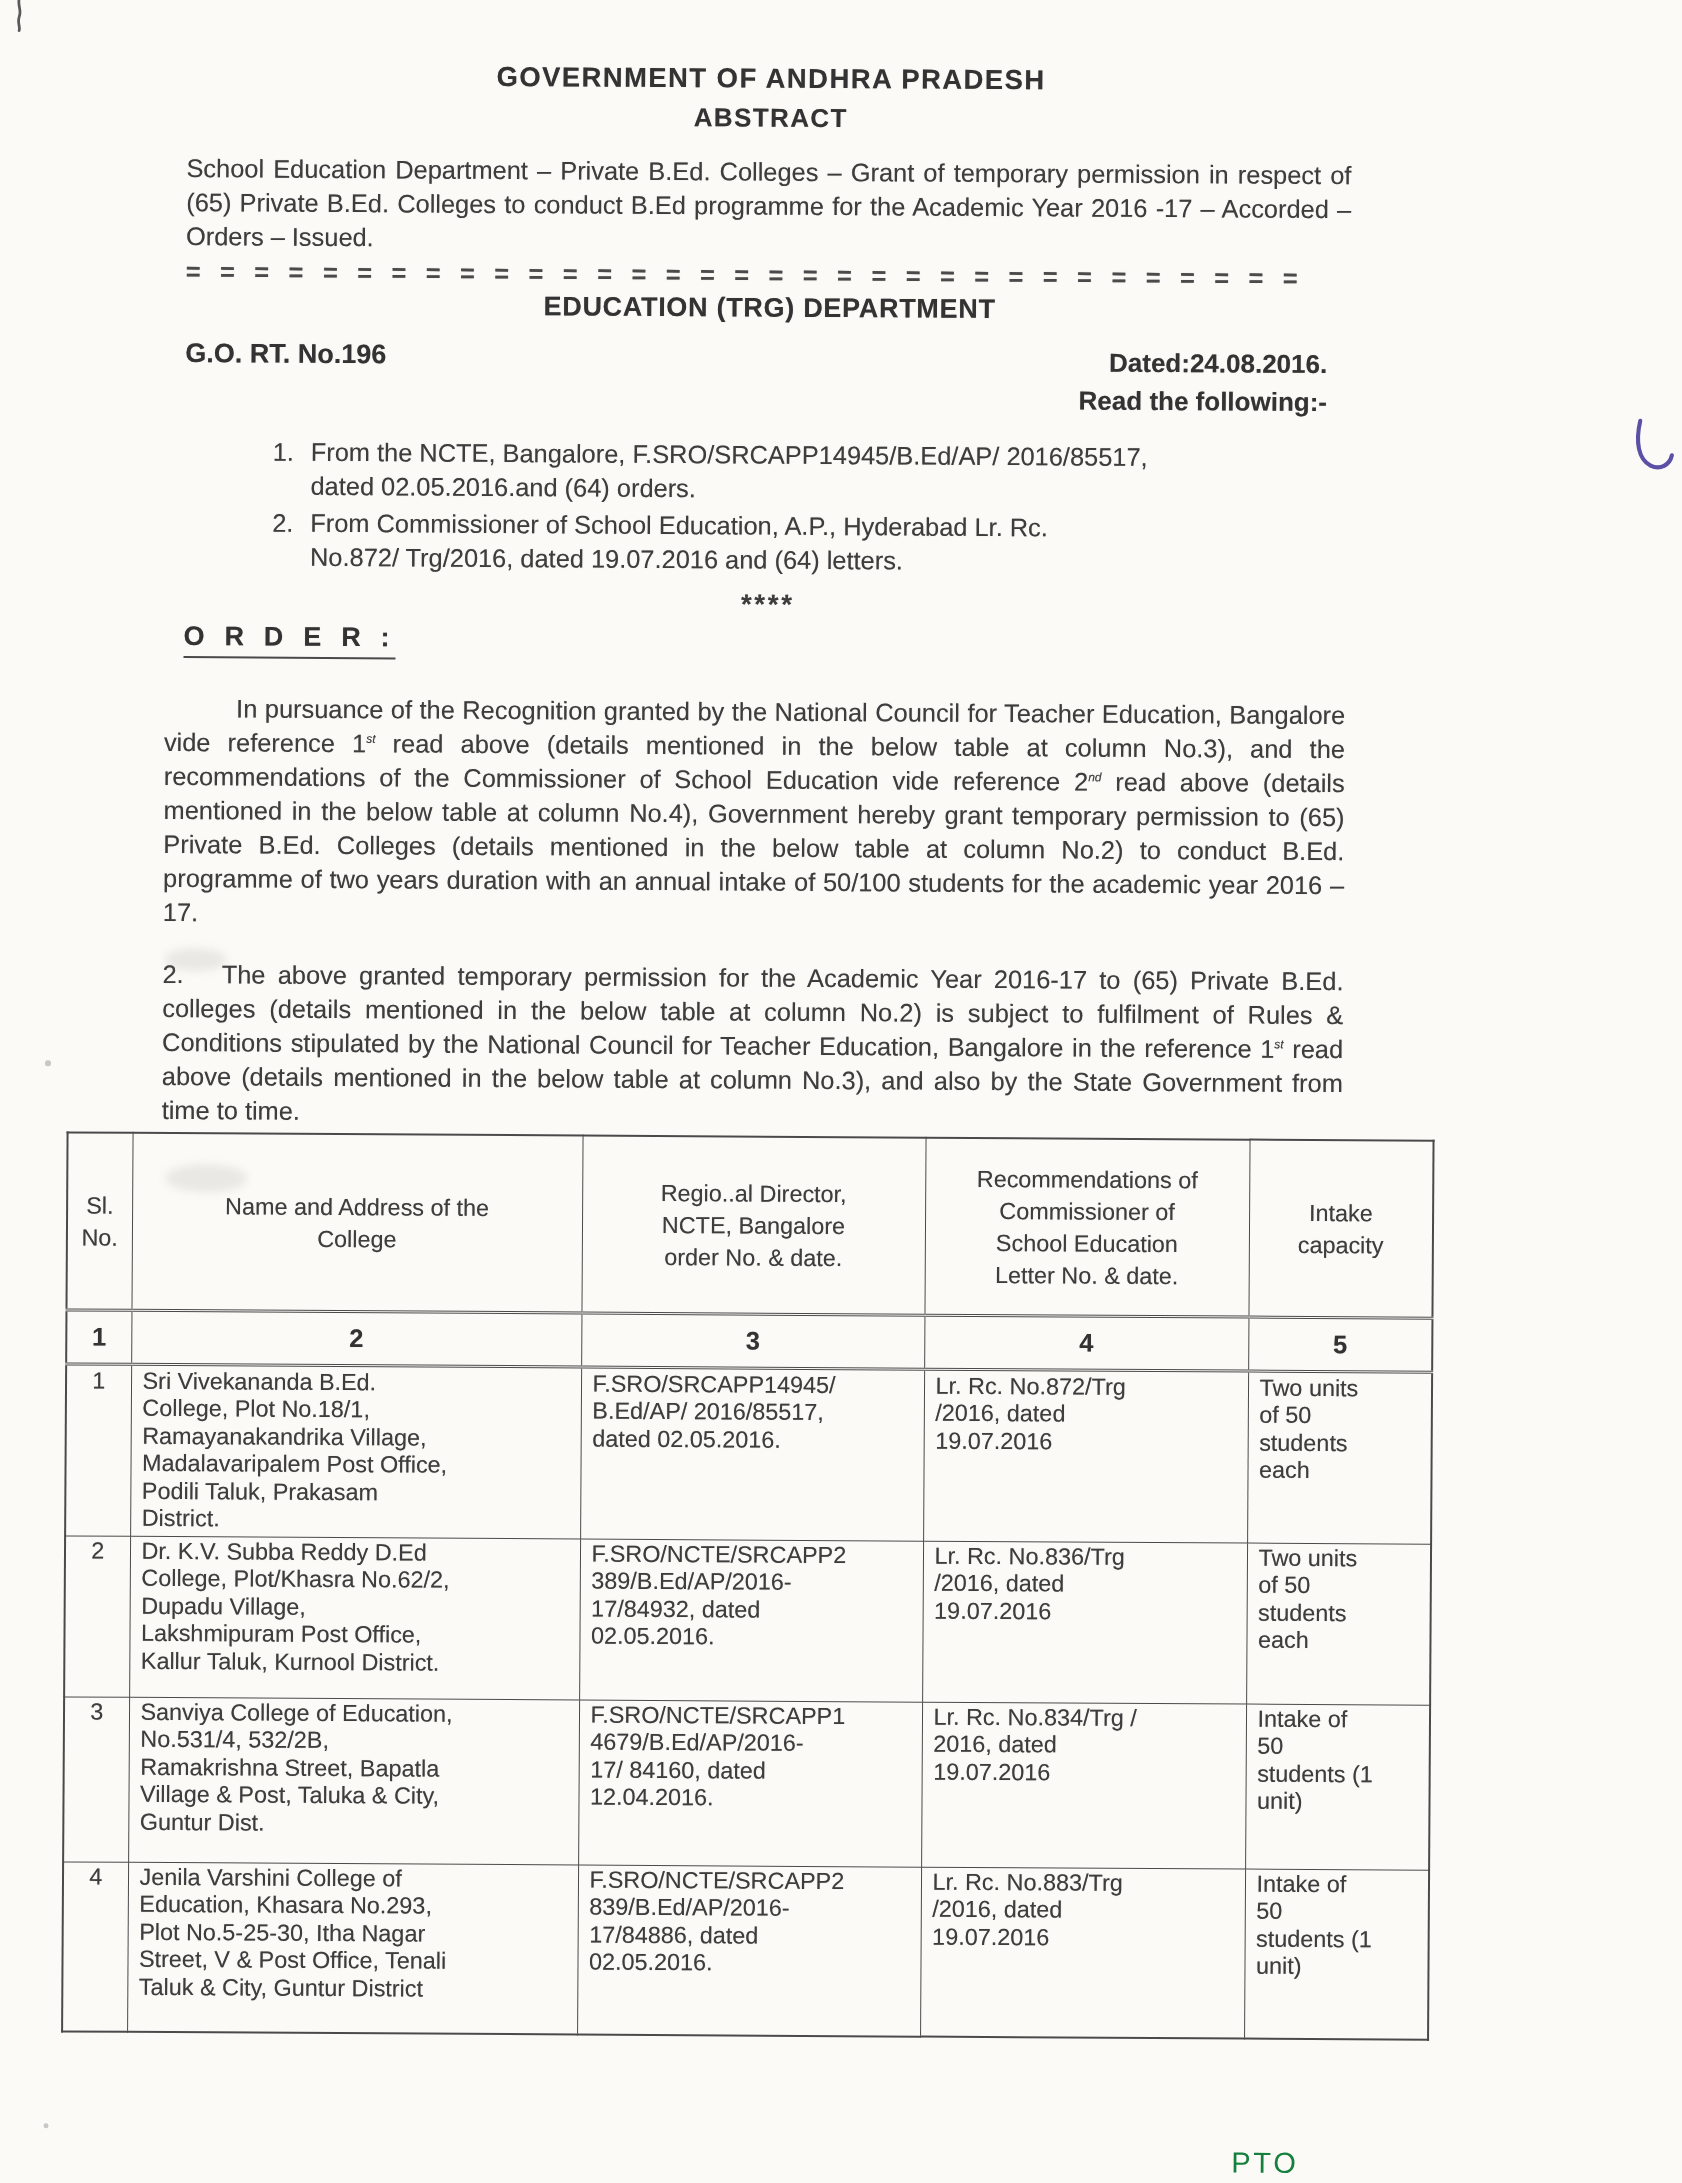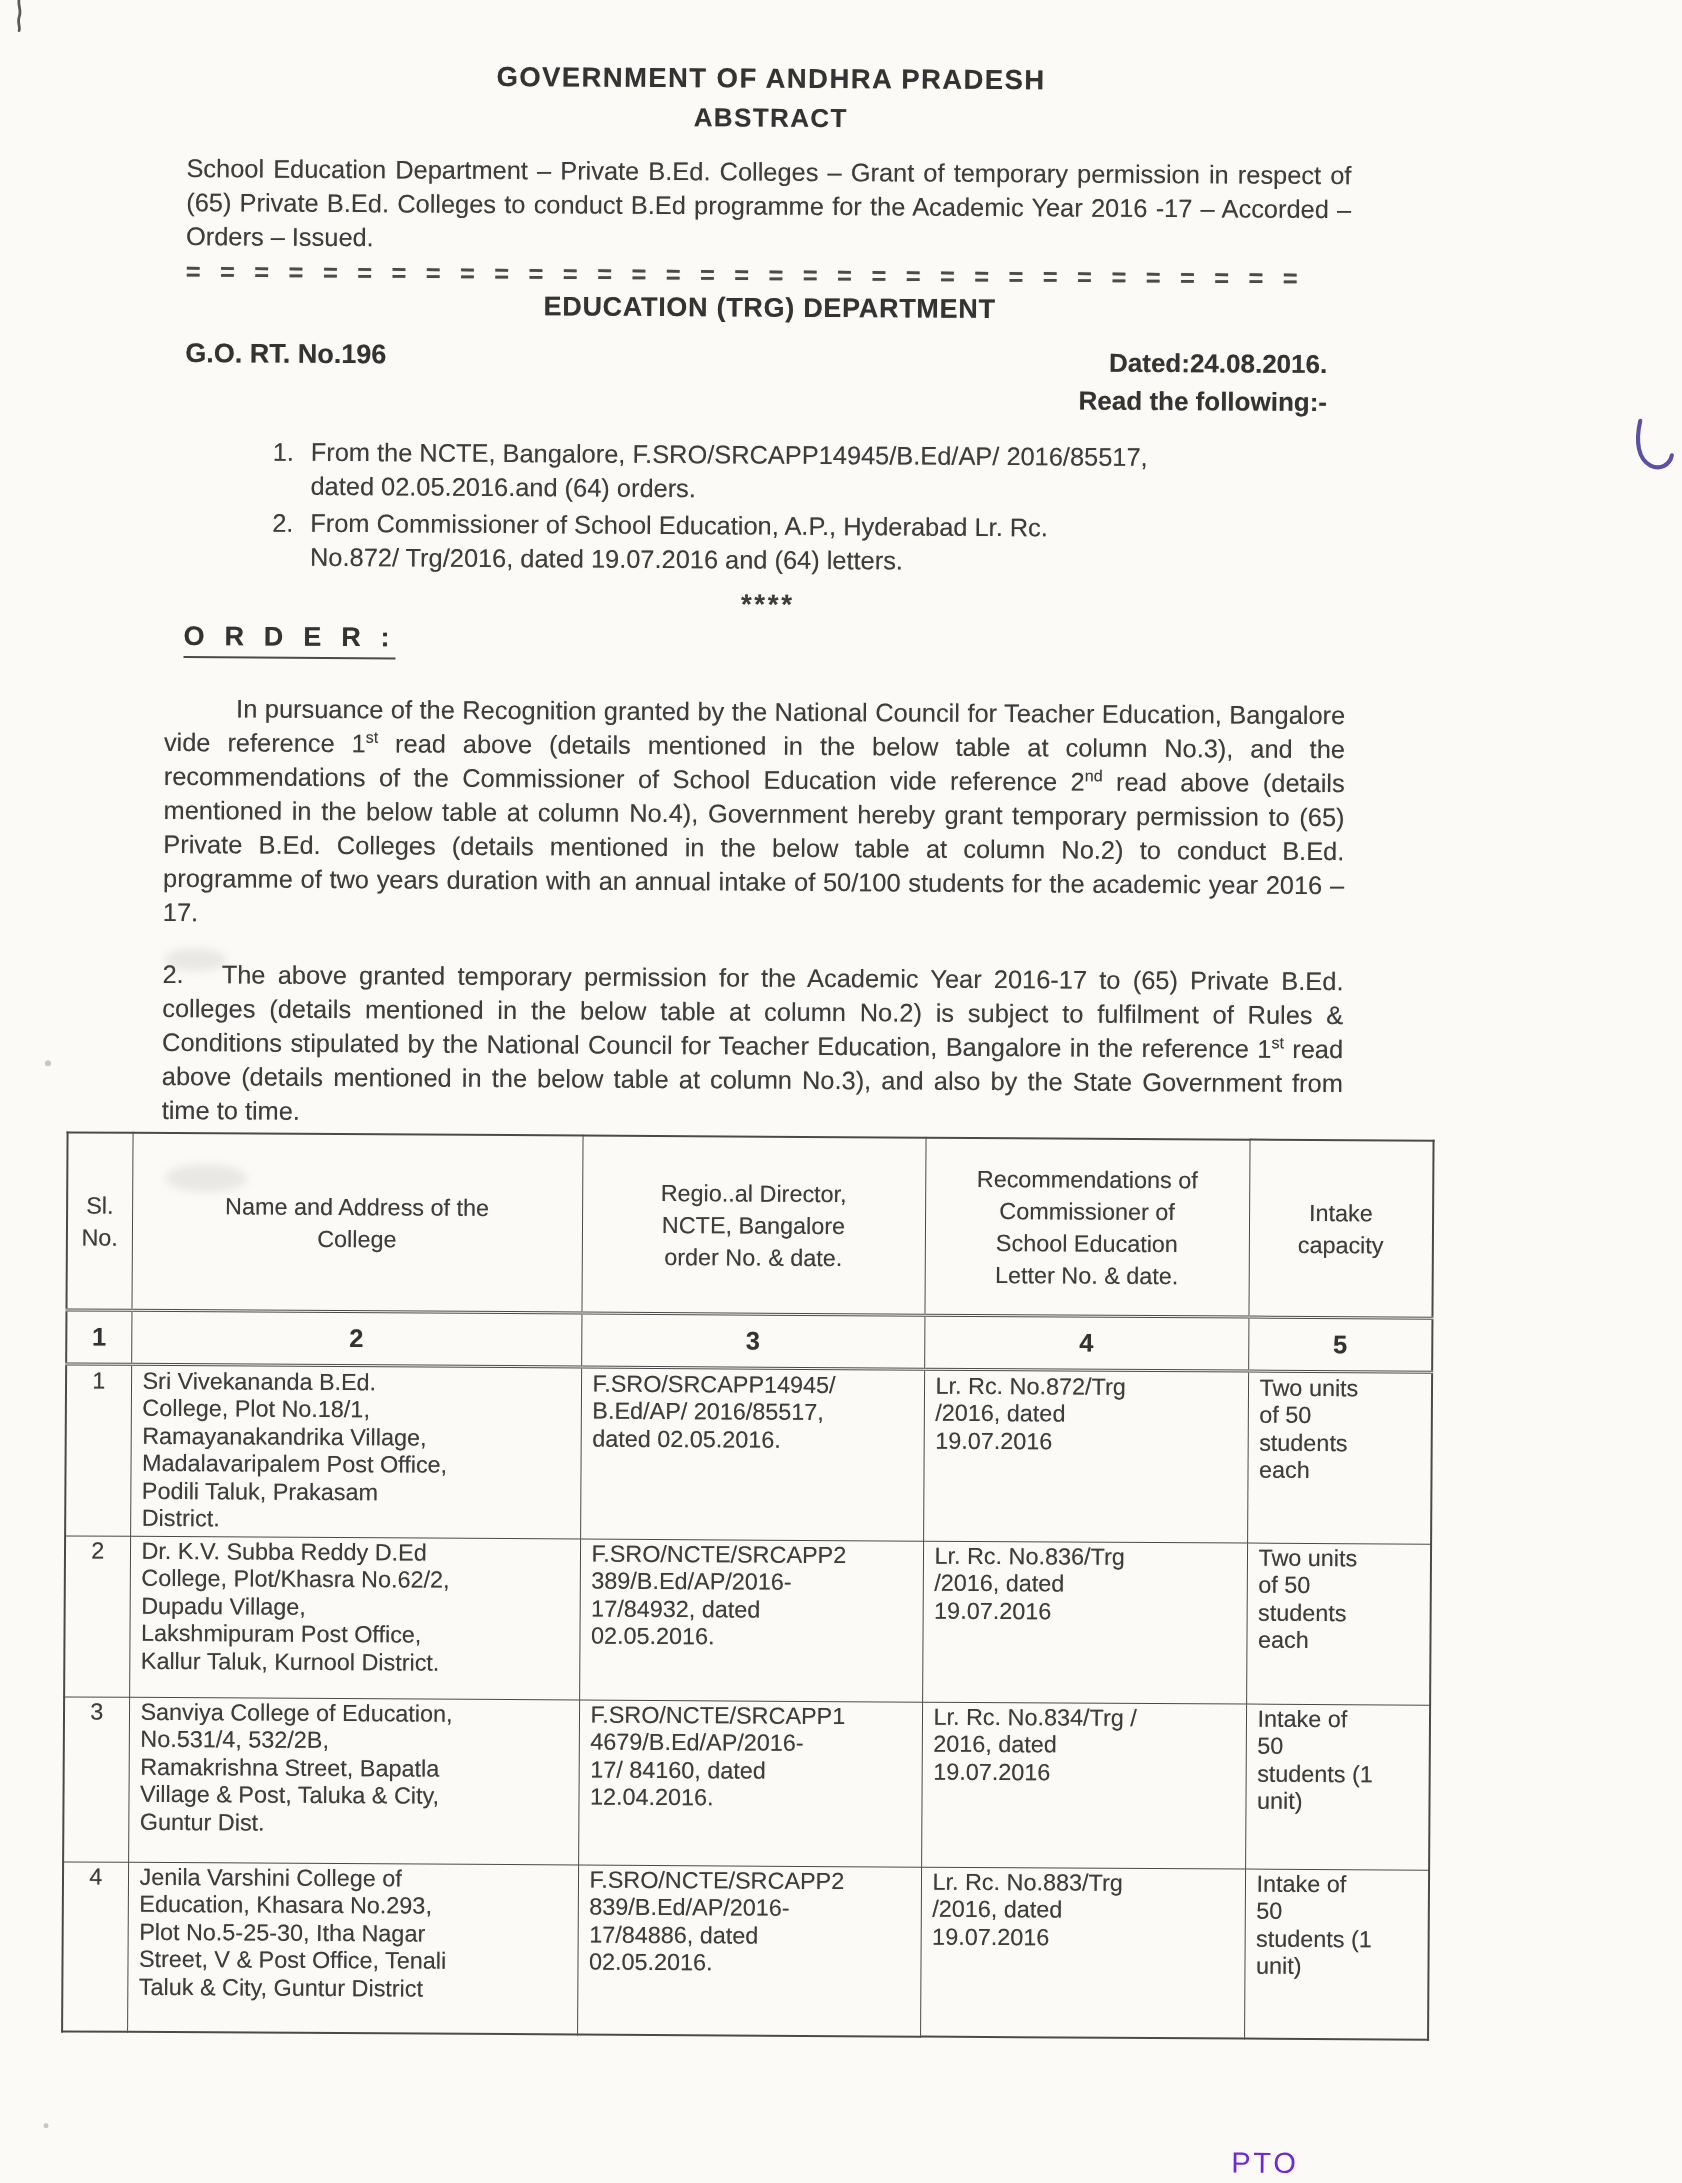--- a/index.html
+++ b/index.html
@@ -48,21 +48,21 @@
     display:inline-block;font-size:27px;font-weight:bold;letter-spacing:6.2px;
     color:#333;border-bottom:2.7px solid #4a4a4a;padding-bottom:4.1px;
   }
   .para{
     margin:33px 0 0 168px;width:1181px;
     font-size:25.4px;line-height:34px;text-align:justify;
   }
   .para1{text-indent:72px;}
   .para2{margin-top:27.5px;}
   .gap{display:inline-block;width:38px;}
-  sup{font-size:16px;line-height:0;}
+  sup{font-size:12px;line-height:0;font-style:italic;}
   table{
     margin:5.5px 0 0 73px;width:1366px;table-layout:fixed;
     border-collapse:collapse;border:2.1px solid #4a4a4a;
   }
   th,td{border:1.4px solid #4a4a4a;vertical-align:top;}
   thead th{
     vertical-align:middle;text-align:center;font-weight:normal;
     font-size:23.4px;line-height:32px;white-space:pre-line;
     border-bottom:3.4px double #4a4a4a;height:173px;
   }
@@ -72,21 +72,21 @@
   }
   tbody td{
     font-size:23.4px;line-height:27.5px;white-space:pre-line;
     padding:1.4px 8.2px 2.7px 11px;
   }
   tbody td.sl{text-align:center;padding:1.4px 2.7px;}
   tbody tr.r1{height:169px;} tbody tr.r2{height:161px;}
   tbody tr.r3{height:165px;} tbody tr.r4{height:170px;}
   .pto{
     position:absolute;top:2144px;left:1244px;
-    font-size:29px;color:#6d28d9;letter-spacing:2.7px;text-shadow:none;
+    font-size:29px;color:#15803d;letter-spacing:2.7px;text-shadow:none;
   }
   .pen-mark{position:absolute;top:418px;left:1632px;}
   .corner-mark{position:absolute;top:1.4px;left:13.7px;}
   .dot{position:absolute;border-radius:50%;background:#8a8a8a;opacity:.45;}
   .dot1{top:1065px;left:51px;width:5.5px;height:5.5px;}
   .dot2{top:2128px;left:56px;width:4.8px;height:4.8px;}
   .smudge{position:absolute;background:#9a9890;opacity:.18;filter:blur(4.1px);border-radius:50%;}
   .sm1{top:952px;left:170px;width:62px;height:23.4px;}
   .sm2{top:1168px;left:172px;width:82px;height:27.5px;}
 </style>

